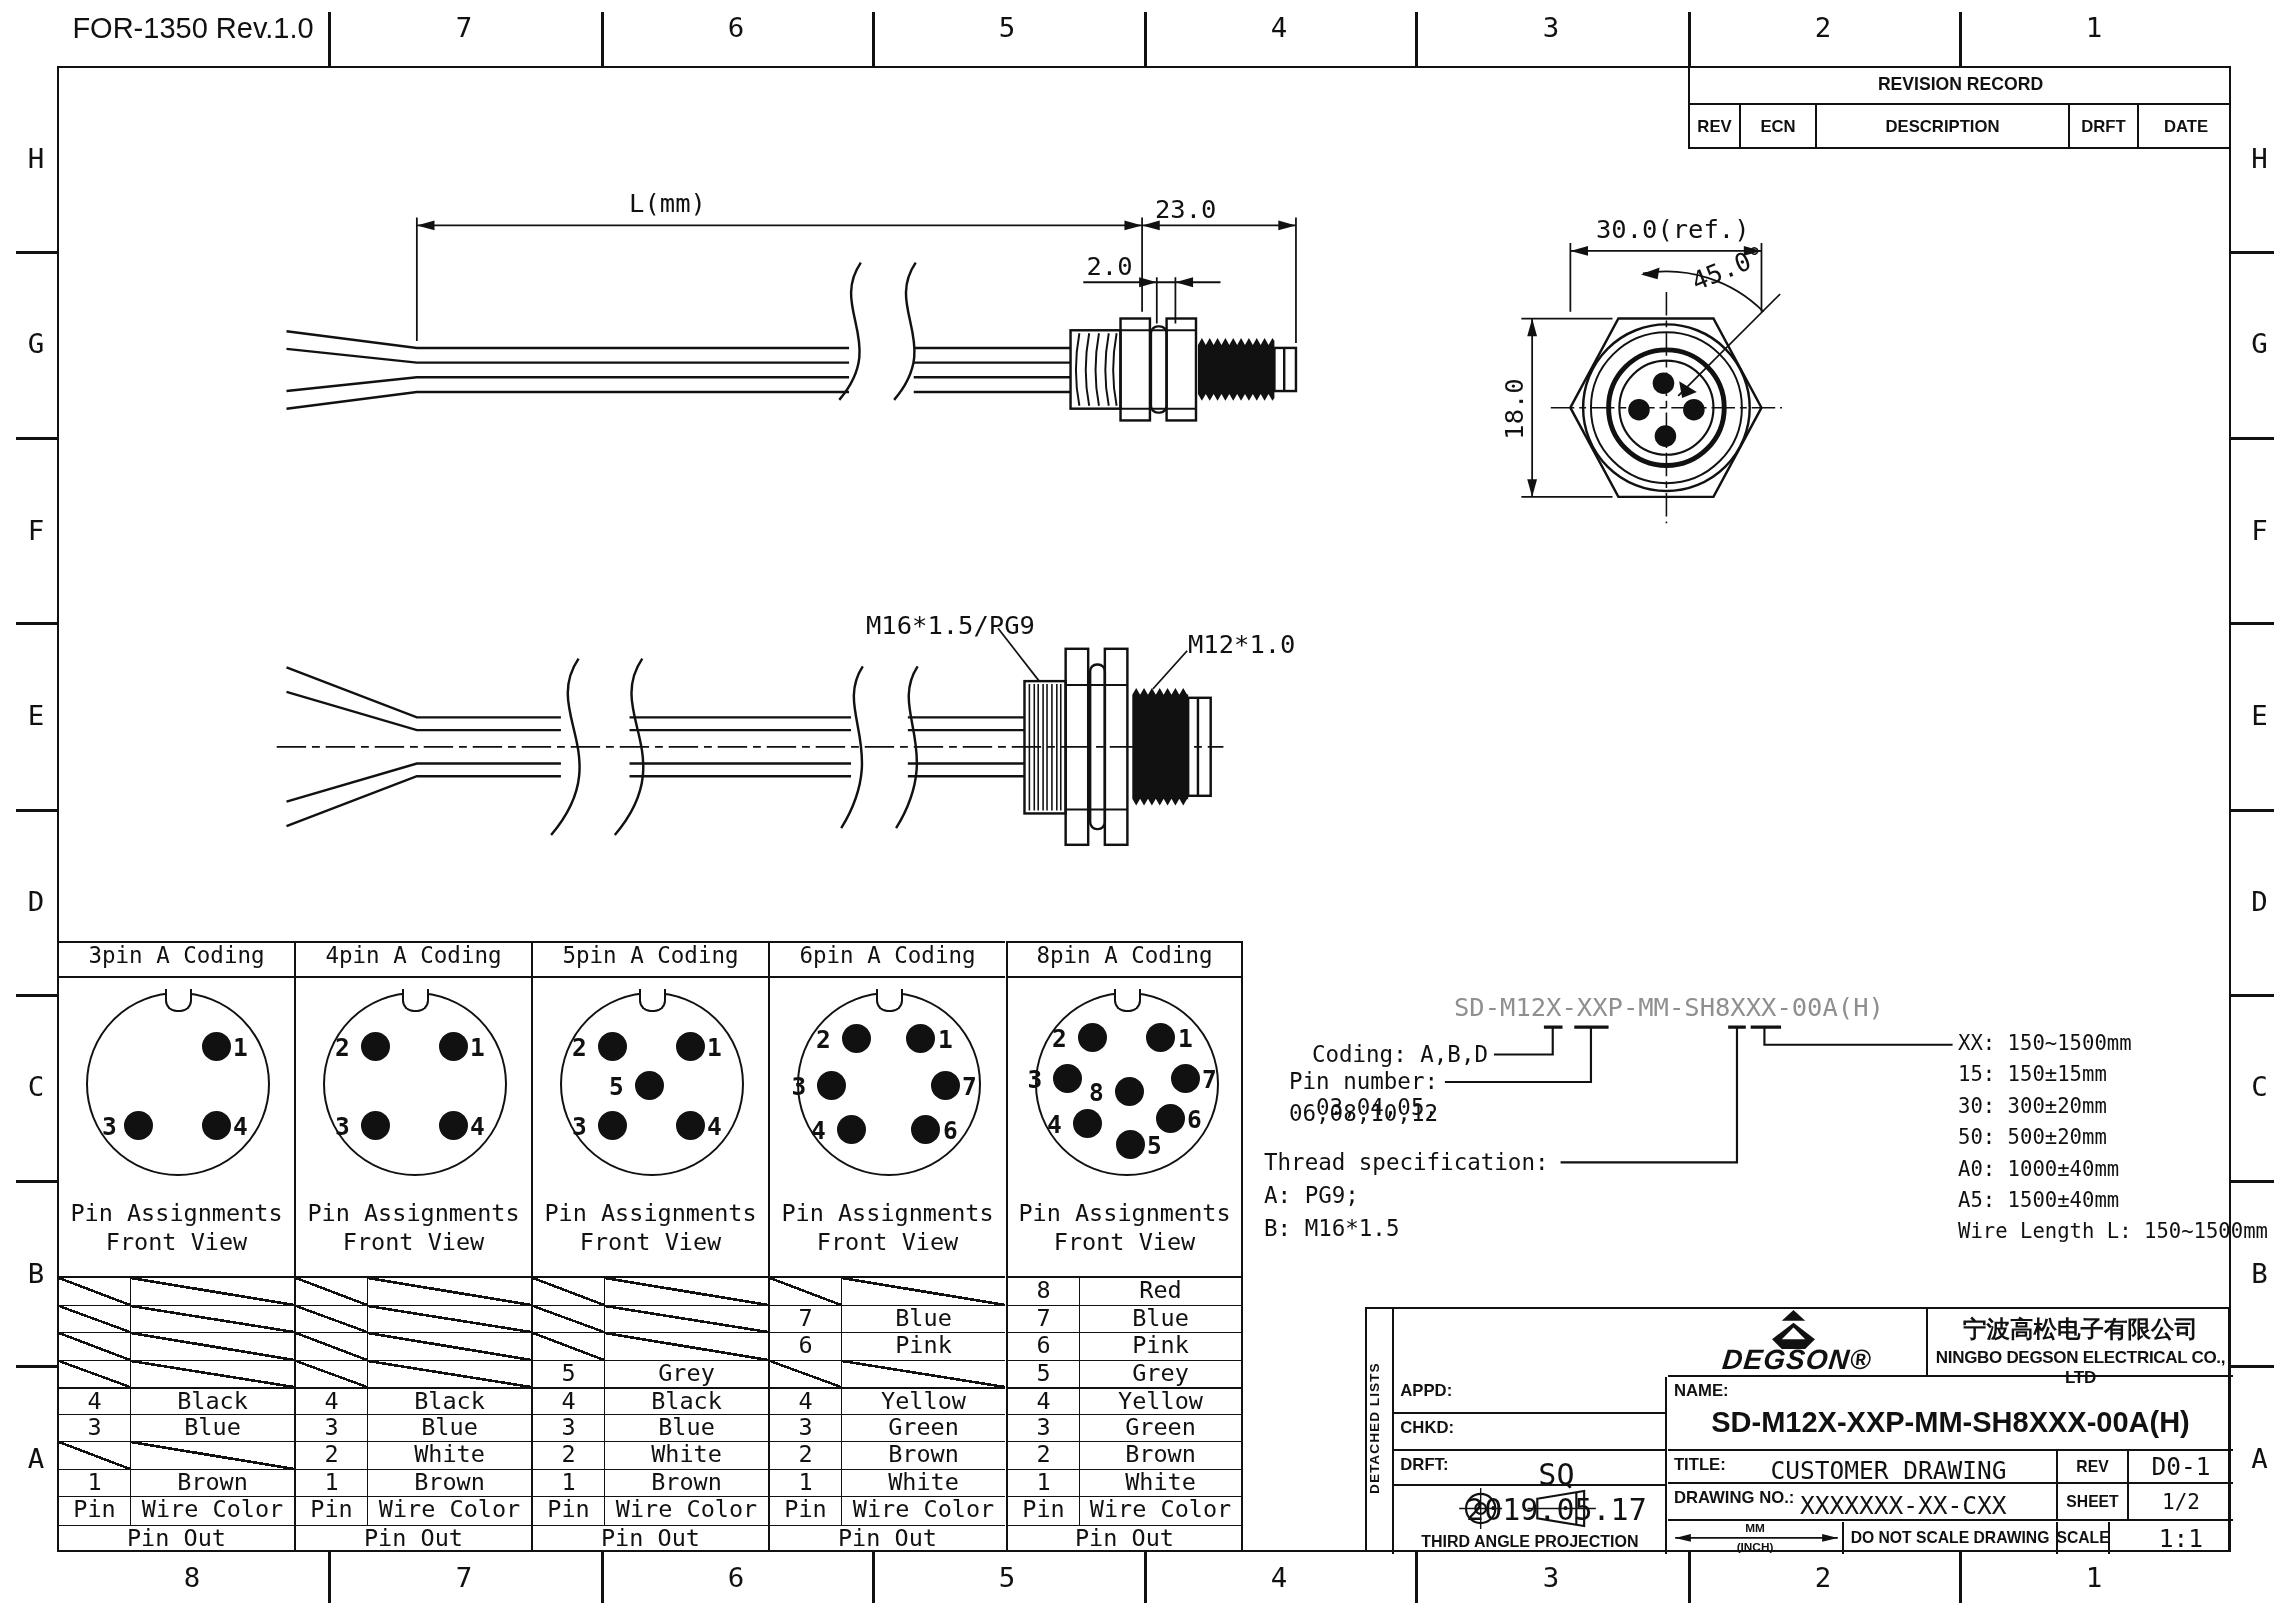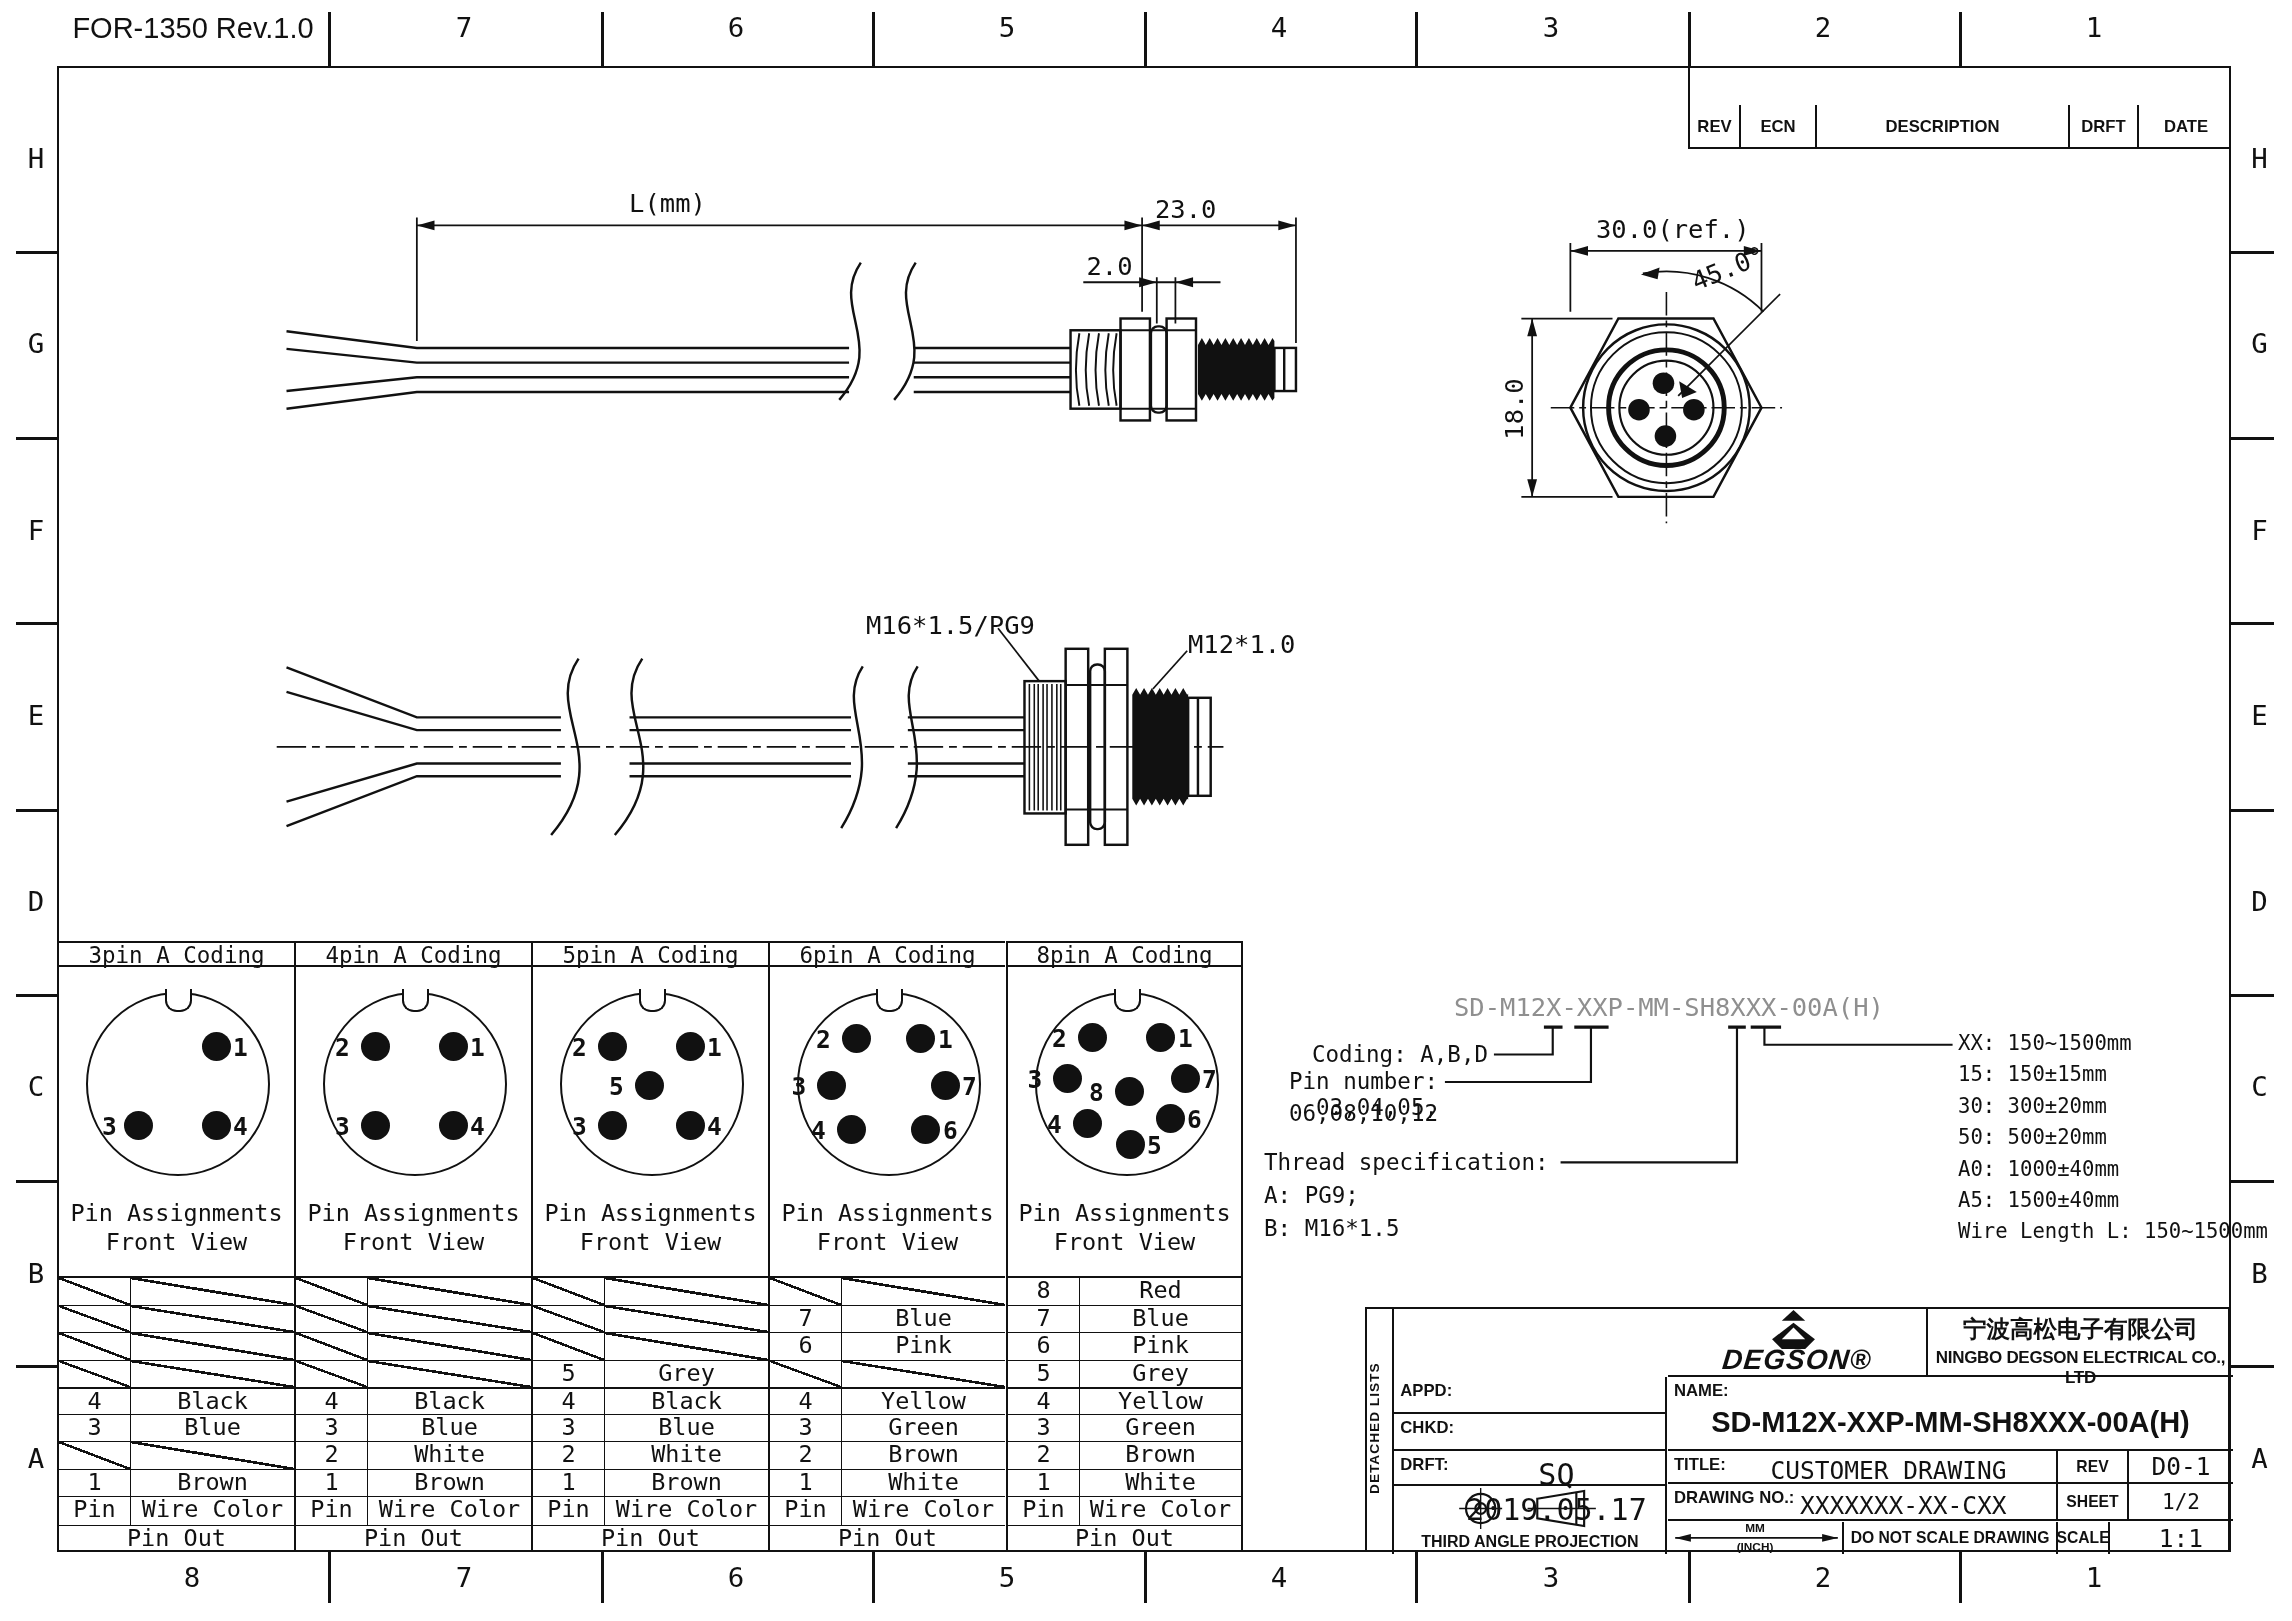--- a/index.html
+++ b/index.html
@@ -10,21 +10,21 @@
 .ctr{text-align:center}
 .bold{font-weight:700}
 .tick{position:absolute;background:#111}
 .gridlbl{position:absolute;font:27.4px "DejaVu Sans Mono",monospace;text-align:center}
 #frame{position:absolute;left:57px;top:66px;width:2174px;height:1486px;border:2.9px solid #111}
 
 .rvcell{position:absolute;border-right:2.5px solid #111;font:700 16.7px "Liberation Sans",sans-serif;
   display:flex;align-items:center;justify-content:center}
 
 .panel{position:absolute;top:941px;width:237px;height:335px;border-left:2.9px solid #111;border-top:2.9px solid #111}
-.ptitle{height:24px;border-bottom:2.9px solid #111;font:22.5px "DejaVu Sans Mono",monospace;text-align:center;line-height:25.5px}
+.ptitle{height:35px;border-bottom:2.9px solid #111;font:22.5px "DejaVu Sans Mono",monospace;text-align:center;line-height:25.5px}
 .pcirc{position:absolute;left:26.5px;top:49px;width:184px;height:184px;border:2.9px solid #111;border-radius:50%}
 .pnotch{position:absolute;left:106px;top:46px;width:26.5px;height:22.5px;background:#fff;border:2.9px solid #111;border-top:none;border-radius:0 0 11.8px 11.8px}
 .dot{position:absolute;width:29px;height:29px;border-radius:50%;background:#111}
 .plbl{position:absolute;font:700 24.5px "DejaVu Sans Mono",monospace}
 .pcap{position:absolute;width:100%;text-align:center;font:23.5px "DejaVu Sans Mono",monospace}
 
 .ptab{position:absolute;top:1276px;width:237px;height:275px;border-left:2.9px solid #111;border-top:2.9px solid #111;display:flex;flex-direction:column}
 .prow{display:flex;height:27.4px;border-top:1.5px solid #111}
 .prow.r0{border-top:none}
 .prow.tk{border-top:2.9px solid #111}
@@ -108,20 +108,21 @@
 <div class="tick" style="left:15.7px;top:1365px;width:41px;height:2.9px"></div>
 <div class="tick" style="left:2231px;top:251px;width:43px;height:2.9px"></div>
 <div class="tick" style="left:2231px;top:437px;width:43px;height:2.9px"></div>
 <div class="tick" style="left:2231px;top:622px;width:43px;height:2.9px"></div>
 <div class="tick" style="left:2231px;top:809px;width:43px;height:2.9px"></div>
 <div class="tick" style="left:2231px;top:994px;width:43px;height:2.9px"></div>
 <div class="tick" style="left:2231px;top:1180px;width:43px;height:2.9px"></div>
 <div class="tick" style="left:2231px;top:1365px;width:43px;height:2.9px"></div>
 
 <div class="abs" style="left:1688px;top:66px;width:543px;height:83px;border-left:2.5px solid #111;border-bottom:2.5px solid #111">
+  <div style="height:39px;border-bottom:2.5px solid #111;font:700 17.6px 'Liberation Sans',sans-serif;display:flex;align-items:center;justify-content:center">REVISION RECORD</div>
   <div class="rvcell" style="left:0;top:39px;width:51px;height:44px">REV</div>
   <div class="rvcell" style="left:51px;top:39px;width:76px;height:44px">ECN</div>
   <div class="rvcell" style="left:127px;top:39px;width:253px;height:44px">DESCRIPTION</div>
   <div class="rvcell" style="left:380px;top:39px;width:69px;height:44px">DRFT</div>
   <div class="rvcell" style="left:449px;top:39px;width:94px;height:44px;border-right:none">DATE</div>
 </div>
 
 <svg class="abs" style="left:0;top:0;pointer-events:none" width="2293" height="1621" viewBox="0 0 2339 1654" fill="none" stroke="#111" stroke-width="2.5">
 
   <g>

